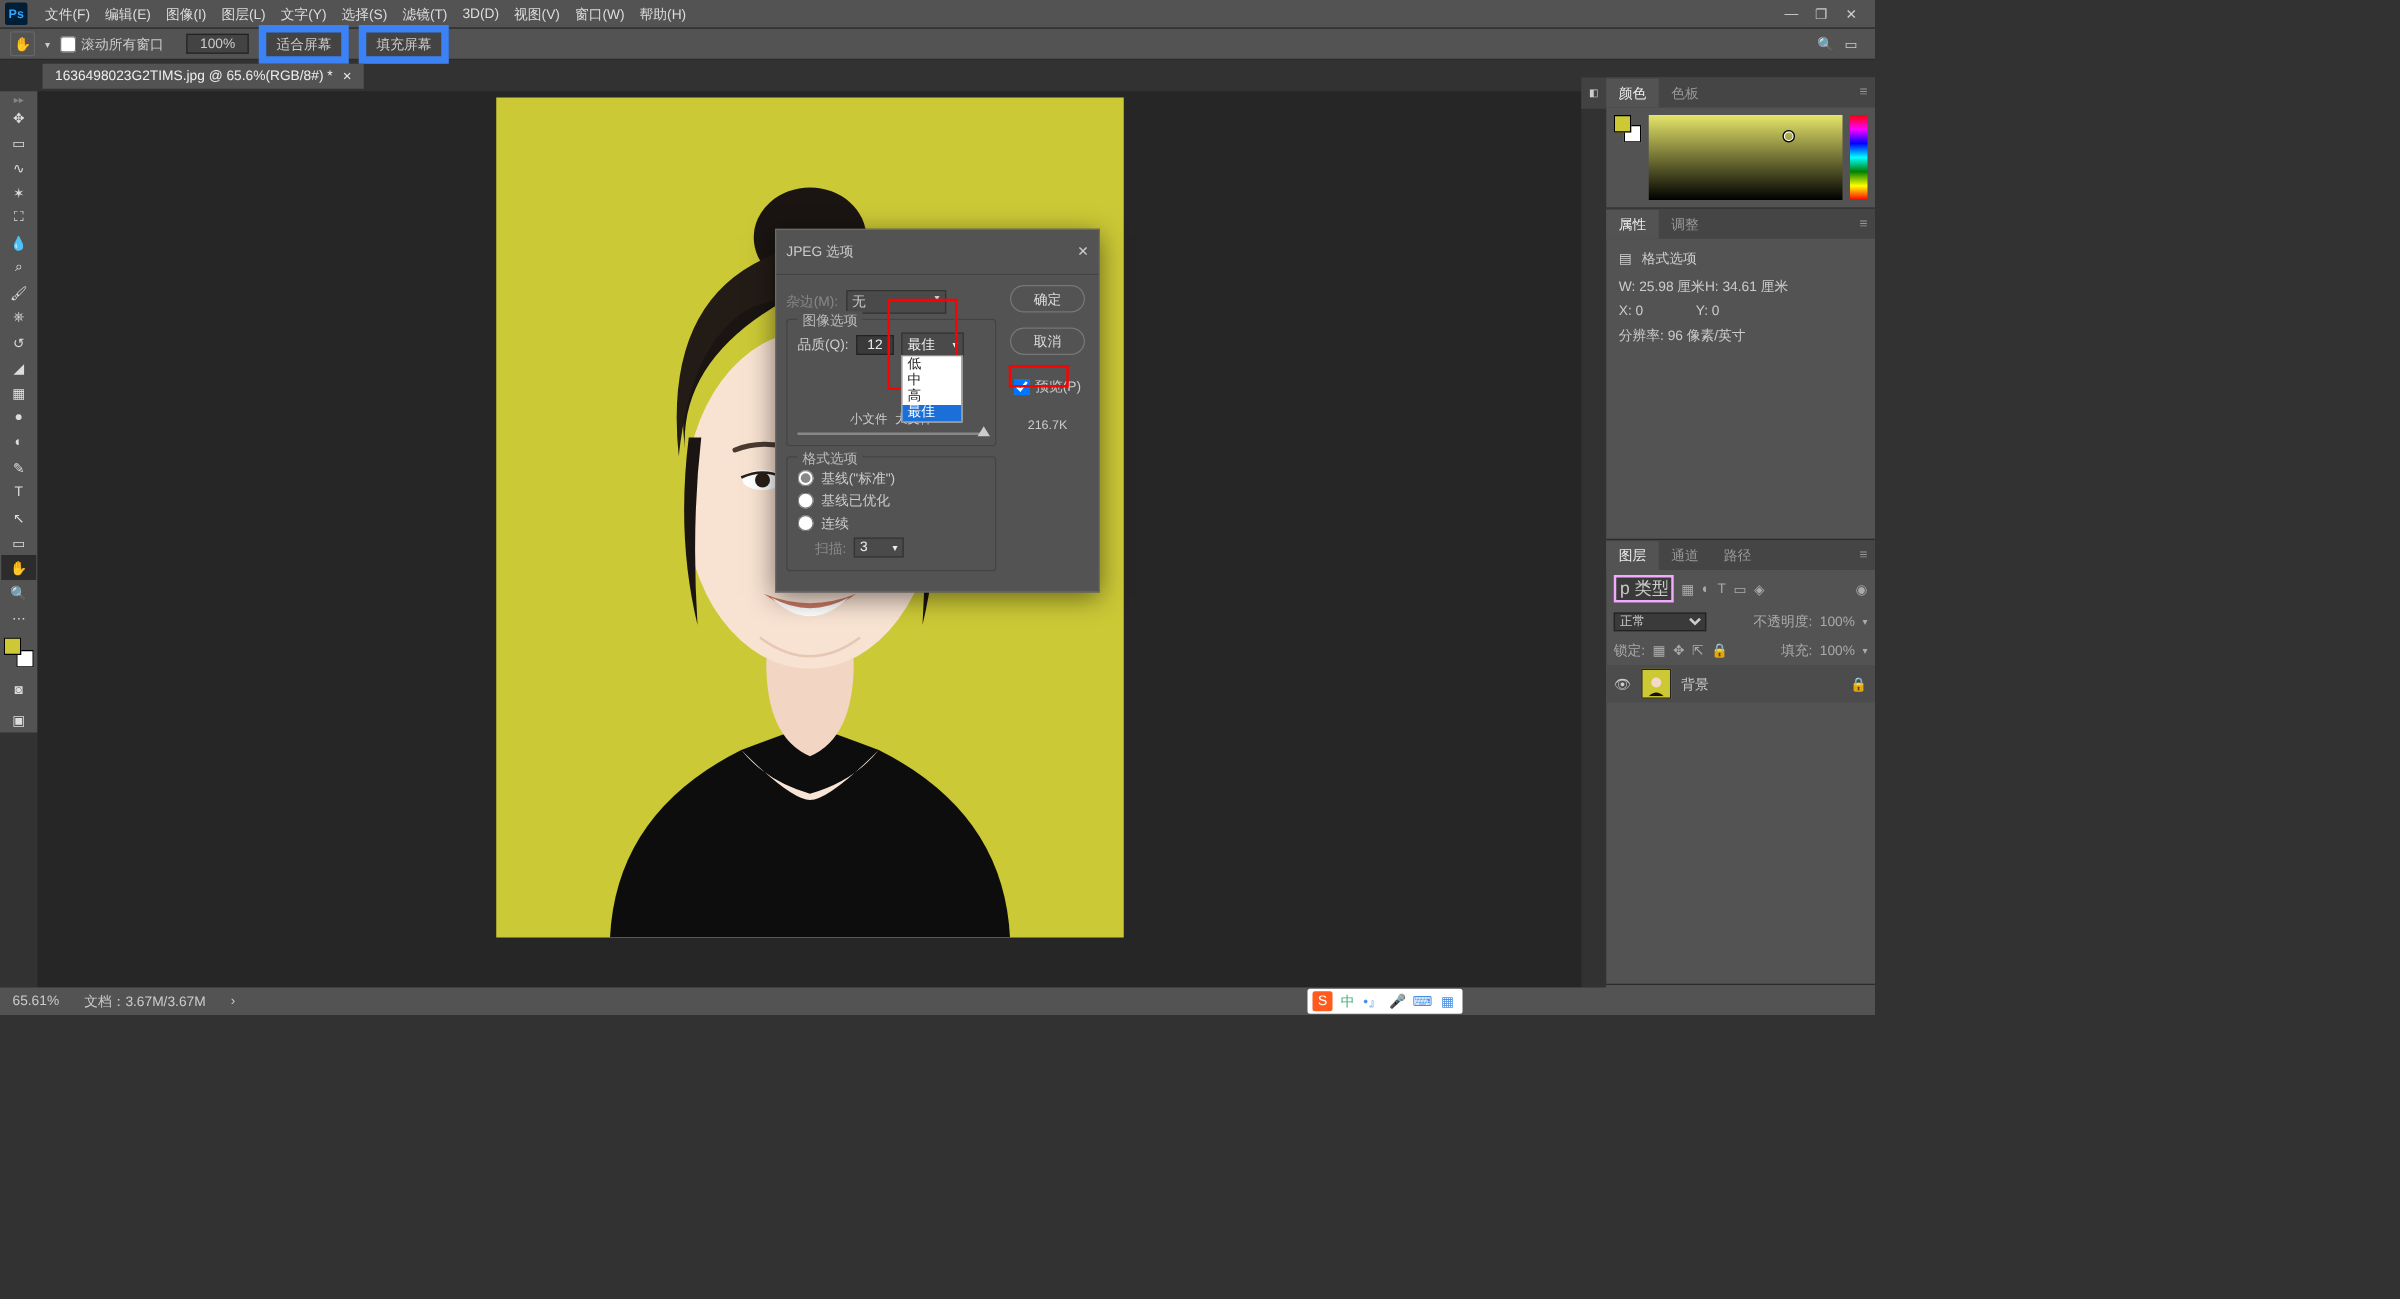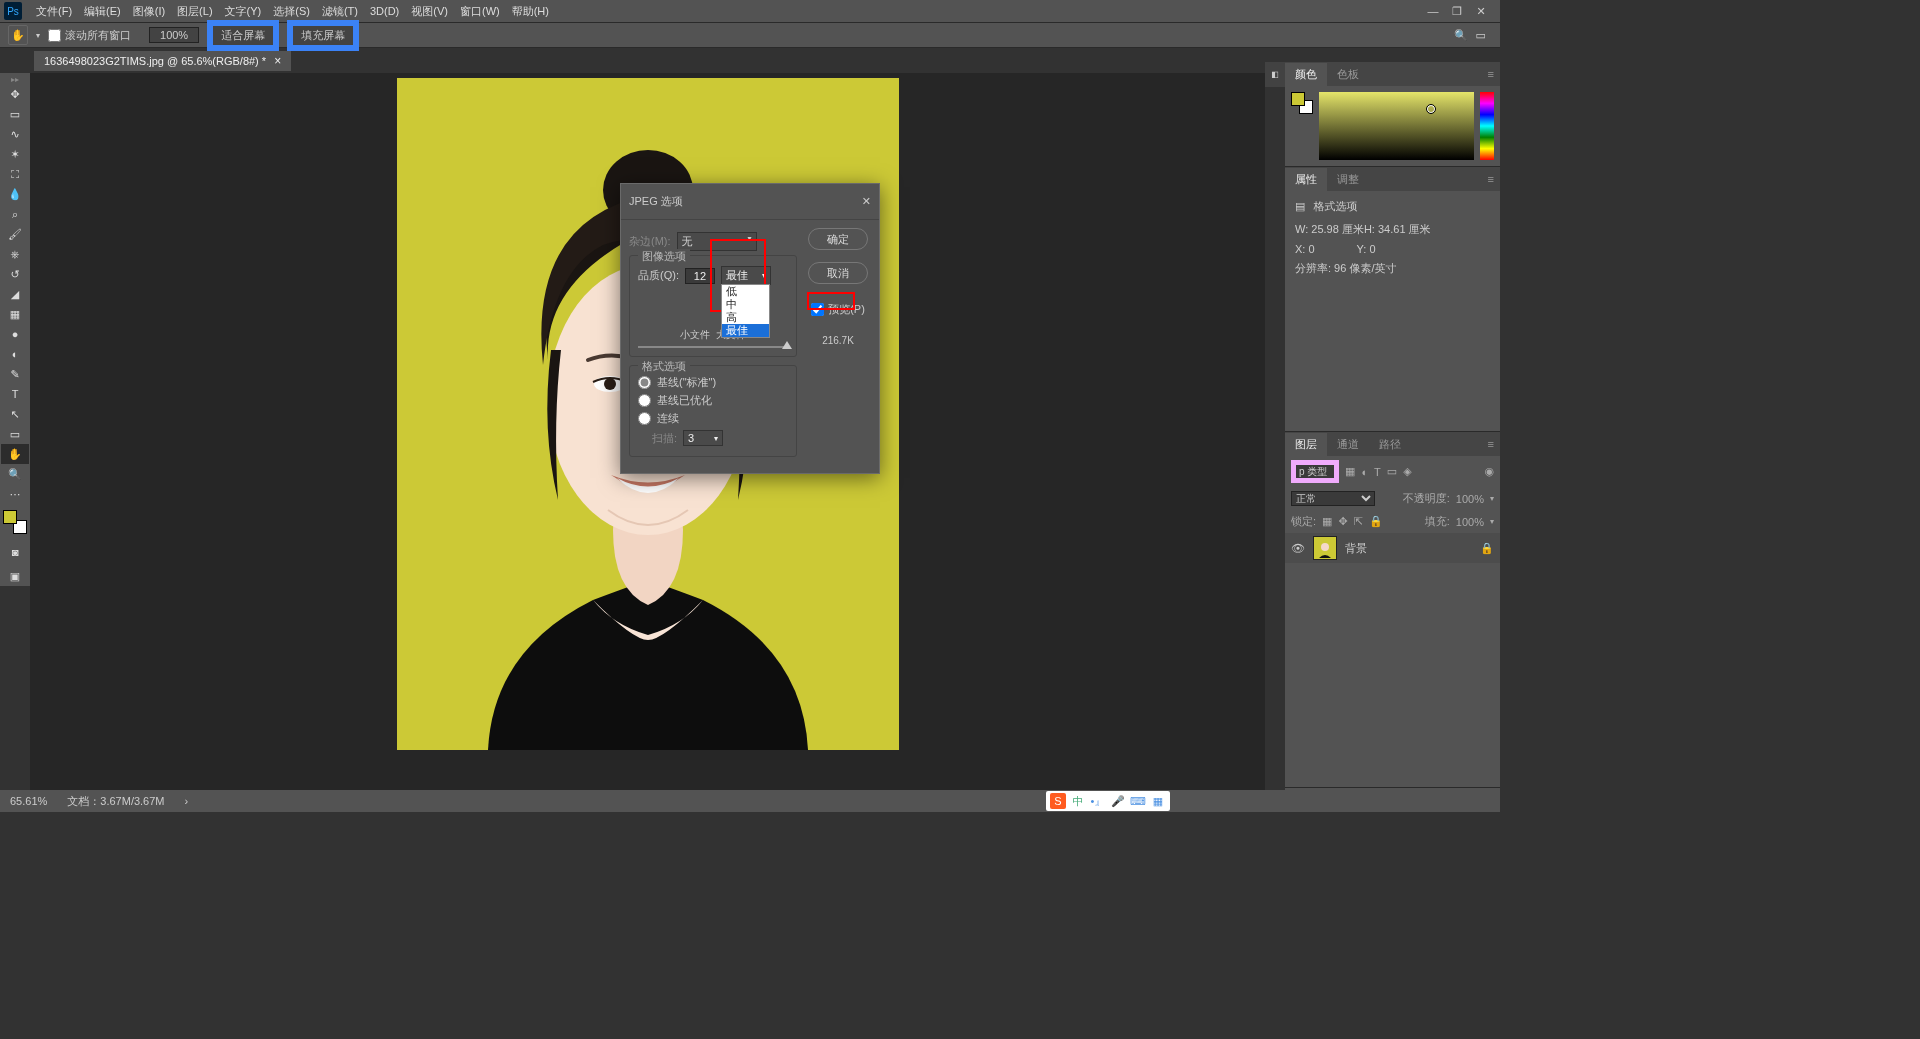--- a/index.html
+++ b/index.html
@@ -1,20 +1,20 @@
 <!DOCTYPE html>
 <html><head>
 <meta charset="utf-8">
 <style>
 * { margin: 0; padding: 0; box-sizing: border-box; font-family: "Microsoft YaHei", Arial, sans-serif; font-size: 11px; }
 body { background: #323232; color: #ccc; overflow: hidden; width: 1500px; height: 812px; position: relative; }
 
 
 .menubar { background: #535353; height: 22px; display: flex; align-items: center; padding: 0 4px; }
-.menubar .ps-logo { width: 18px; height: 18px; background: #001e36; color: #31a8ff; display:flex; align-items:center; justify-content:center; font-weight:normal; border-radius:2px; margin-right:8px; font-size:10px;}
+.menubar .ps-logo { width: 18px; height: 18px; background: #001e36; color: #31a8ff; display:flex; align-items:center; justify-content:center; font-weight:bold; border-radius:2px; margin-right:8px; font-size:10px;}
 .menubar .menu-item { padding: 0 6px; color: #ddd; cursor: default; }
 .menubar .win-controls { margin-left: auto; display: flex; gap: 10px; padding-right: 8px; color: #ccc; }
 .menubar .win-controls span { width: 14px; text-align: center; }
 
 
 .optionsbar { background: #535353; height: 26px; display: flex; align-items: center; padding: 0 8px; border-bottom: 1px solid #2a2a2a; border-top: 1px solid #2a2a2a; gap: 8px; }
 .optionsbar .hand-icon { width:20px; height:20px; display:flex; align-items:center; justify-content:center; border:1px solid #666; border-radius:2px;}
 .optionsbar .checkbox { display:flex; align-items:center; gap:4px;}
 .optionsbar .zoom-pct { border:1px solid #222; background:#434343; padding:1px 10px; margin-left:10px;}
 .optionsbar .btn { border:6px solid #3b82f6; background:#434343; padding:2px 8px;}
@@ -56,21 +56,21 @@
 .color-swatch-pair .bg{position:absolute; width:14px; height:14px; background:#fff; border:1px solid #000; bottom:0; right:0;}
 .color-field{flex:1; height:68px; background:linear-gradient(to bottom, #e5e56a, #000); position:relative;}
 .color-field .ring{position:absolute; width:10px; height:10px; border:1px solid #000; border-radius:50%; box-shadow:0 0 0 1px #fff inset; top:12px; right:38px;}
 .hue-strip{width:14px; height:68px; background:linear-gradient(to bottom, red, magenta, blue, cyan, green, yellow, red);}
 .hue-strip-wrap{display:flex; flex-direction:column; justify-content:space-between;}
 
 .props-panel-body{padding:8px 10px; font-size:11px; color:#ccc; height:240px;}
 .props-panel-body .row{display:flex; margin:6px 0;}
 .doc-icon-label{display:flex; align-items:center; gap:8px; margin-bottom:8px;}
 .layers-controls{display:flex; align-items:center; gap:6px; padding:4px 6px; font-size:10px; color:#aaa;}
-.layers-controls input{background:#3a3a3a; border:5px solid #f0abfc; width:48px; color:#ccc; font-size:10px; padding:1px 3px;}
+.layers-controls input{background:#3a3a3a; border:2px solid #f0abfc; width:48px; color:#ccc; font-size:14px; padding:1px 3px;}
 .layers-controls select{background:#3a3a3a; border:1px solid #222; color:#ccc; font-size:10px;}
 .layer-row{display:flex; align-items:center; height:30px; background:#4c4c4c; padding:0 6px; gap:8px;}
 .layer-thumb{width:24px; height:24px; background:#ccc935; border:1px solid #222; display:flex; align-items:center; justify-content:center;}
 .layer-bottom-icons{position:absolute; bottom:0; right:0; width:215px; height:24px; border-top:1px solid #2a2a2a; display:flex; align-items:center; justify-content:flex-end; gap:10px; padding:0 10px; background:#535353; color:#aaa;}
 
 
 .statusbar{position:absolute; left:0; bottom:0; height:22px; right:0; background:#535353; display:flex; align-items:center; padding:0 10px; gap:20px; font-size:11px; color:#ccc;}
 .taskbar-ime{position:absolute; right:330px; bottom:1px; height:20px; display:flex; align-items:center; gap:4px; background:#fff; border-radius:2px; padding:0 4px;}
 .taskbar-ime span{width:16px; height:16px; display:flex; align-items:center; justify-content:center; font-size:11px;}
 
@@ -353,21 +353,21 @@
     <div class="layers-controls">
       <input type="text" value="p 类型" style="">
       <span>▦</span>
       <span>◐</span>
       <span>T</span>
       <span>▭</span>
       <span>◈</span>
       <span style="margin-left:auto;">◉</span>
     </div>
     <div class="layers-controls">
-      <select style="width:84px;"><option>正常</option></select>
+      <select style="width:74px;"><option>正常</option></select>
       <span style="margin-left:auto;">不透明度:</span>
       <span>100%</span>
         <span style="font-size:8px;">▾</span>
     </div>
     <div class="layers-controls">
       <span>锁定:</span>
       <span>▦</span>
       <span>✥</span>
       <span>⇱</span>
       <span>🔒</span>

